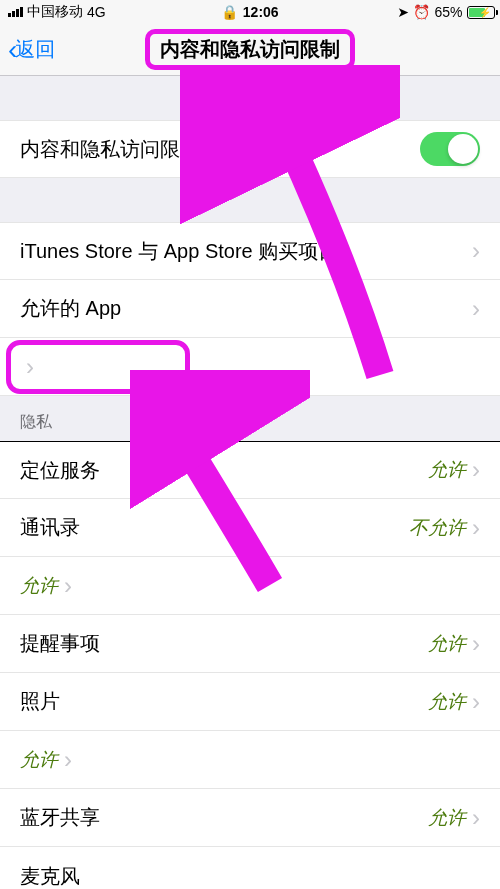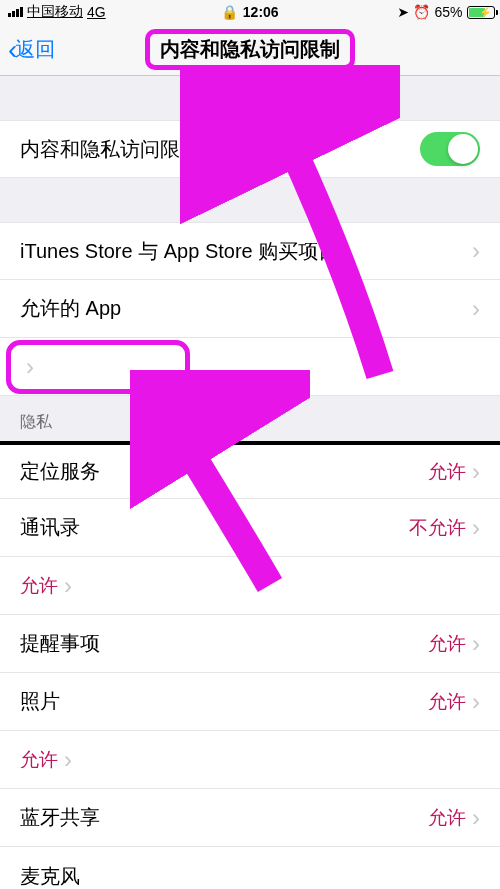--- a/index.html
+++ b/index.html
@@ -13,21 +13,21 @@
     }
     .status-bar {
       height: 24px;
       background: #f7f7f7;
       display: flex;
       align-items: center;
       padding: 0 8px;
       font-size: 14px;
       font-weight: 500;
     }
-    .status-left { display: flex; align-items: center; gap: 4px; text-decoration: underline; }
+    .status-left { display: flex; align-items: center; gap: 4px; }
     .status-center { position: absolute; left: 50%; transform: translateX(-50%); font-weight: 600; display: flex; align-items: center; gap: 4px; }
     .status-right { margin-left: auto; display: flex; align-items: center; gap: 4px; }
     .signal-bars { display: inline-flex; align-items: flex-end; gap: 1px; }
     .signal-bars span { width: 3px; background: #000; }
     .signal-bars span:nth-child(1){height:4px;} .signal-bars span:nth-child(2){height:6px;}
     .signal-bars span:nth-child(3){height:8px;} .signal-bars span:nth-child(4){height:10px;}
     .battery { display: inline-flex; align-items: center; }
     .battery-body { width: 28px; height: 13px; border: 1.5px solid #000; border-radius: 3px; position: relative; }
     .battery-fill { position: absolute; left: 1px; top: 1px; bottom: 1px; width: 65%; background: #4cd964; border-radius: 1px; }
     .battery-tip { width: 2px; height: 5px; background: #000; margin-left: 1px; border-radius: 0 1px 1px 0; }
@@ -47,21 +47,21 @@
     .section-gap { height: 44px; }
     .cell {
       background: #fff; min-height: 58px;
       display: flex; align-items: center;
       padding: 0 20px; font-size: 20px;
       border-bottom: 1px solid #e5e5e5;
       position: relative;
     }
     .cell:first-of-type { border-top: 1px solid #e5e5e5; }
     .cell-label { flex: 1; color: #000; }
-    .cell-value { color: #be185d; font-size: 19px; }
+    .cell-value { color: #4d7c0f; font-size: 19px; font-style: italic; }
     .chevron { color: #c7c7cc; font-size: 24px; margin-left: 6px; font-weight: 300; }
     .switch {
       width: 60px; height: 34px; background: #4cd964;
       border-radius: 17px; position: relative;
     }
     .switch::after {
       content: ''; position: absolute; right: 2px; top: 2px;
       width: 30px; height: 30px; background: #fff;
       border-radius: 50%; box-shadow: 0 2px 4px rgba(0,0,0,0.2);
     }
@@ -144,21 +144,21 @@
   <span class="cell-label">允许的 App</span>
   <span class="chevron">›</span>
 </div>
 <div class="cell">
   <div class="highlight-cell"></div>
   <span class="chevron">›</span>
 </div>
 
 <div class="section-header">隐私</div>
 
-<div class="cell" style="border-top:4px solid #000000;">
+<div class="cell" style="border-top:1px solid #000000;">
   <span class="cell-label">定位服务</span>
   <span class="cell-value">允许</span>
   <span class="chevron">›</span>
 </div>
 <div class="cell">
   <span class="cell-label">通讯录</span>
   <span class="cell-value">不允许</span>
   <span class="chevron">›</span>
 </div>
 <div class="cell">

